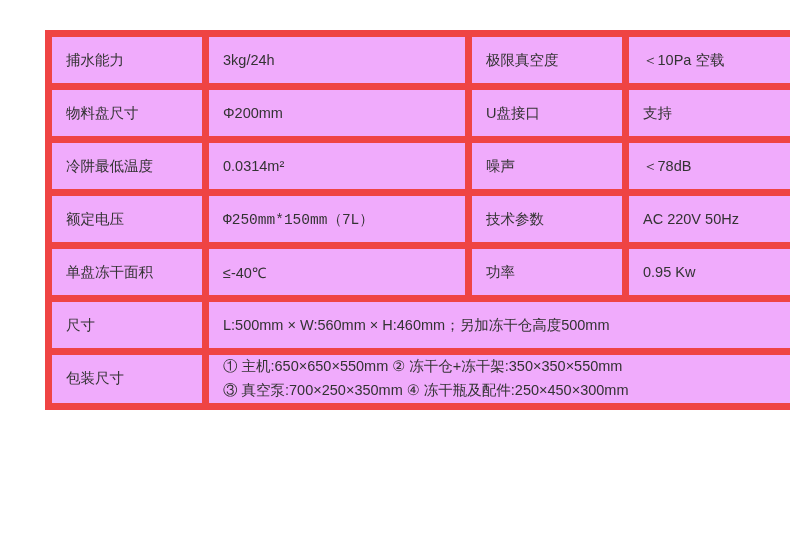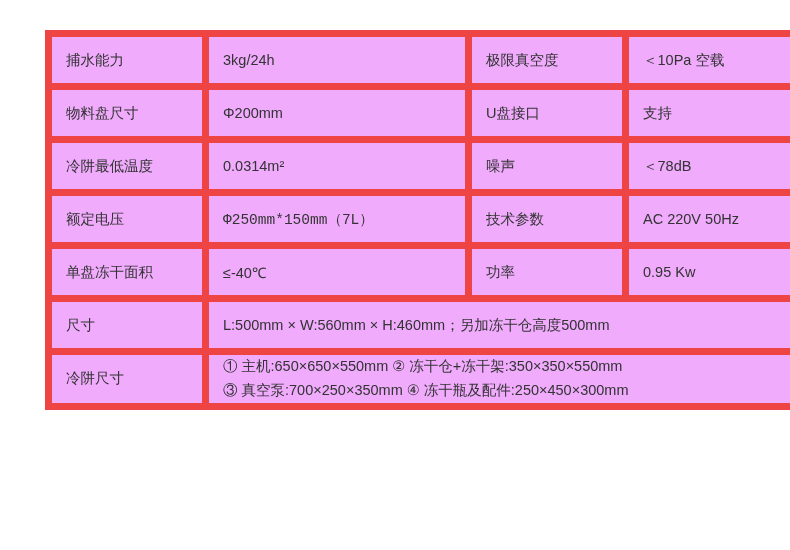--- a/index.html
+++ b/index.html
@@ -113,21 +113,21 @@
           <td class="label">单盘冻干面积</td>
           <td class="value">≤-40℃</td>
           <td class="label2">功率</td>
           <td class="value2">0.95 Kw</td>
         </tr>
         <tr>
           <td class="label">尺寸</td>
           <td class="value" colspan="3">L:500mm × W:560mm × H:460mm；另加冻干仓高度500mm</td>
         </tr>
         <tr>
-          <td class="label">冷阱尺寸</td>
+          <td class="label">包装尺寸</td>
           <td class="value pack-cell" colspan="3">
             <div class="pack-line">① 主机:650×650×550mm  ② 冻干仓+冻干架:350×350×550mm</div>
             <div class="pack-line">③ 真空泵:700×250×350mm ④ 冻干瓶及配件:250×450×300mm</div>
           </td>
         </tr>
       </tbody>
     </table>
   </div>
 
 </div>

